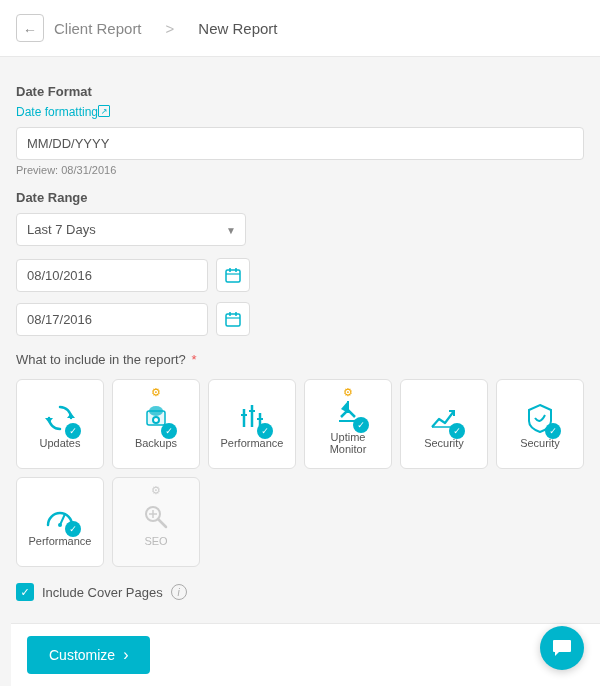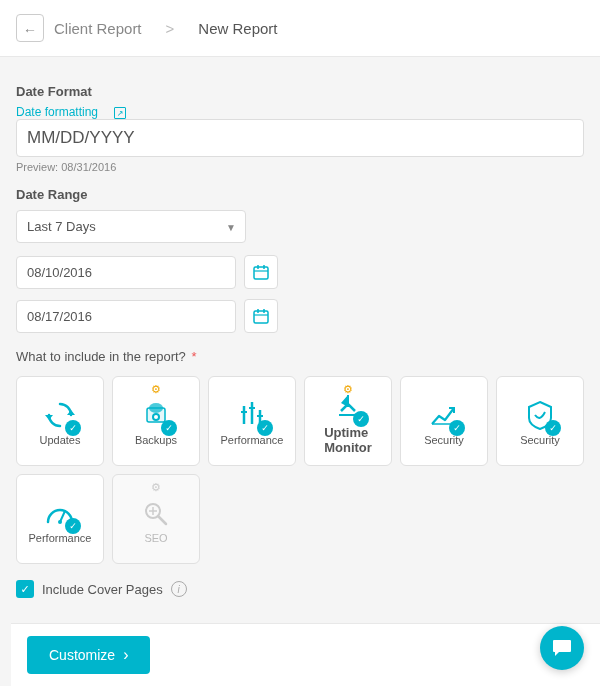--- a/index.html
+++ b/index.html
@@ -42,36 +42,37 @@
       font-size: 13px;
       color: #555;
       font-weight: 600;
       margin-bottom: 6px;
       margin-top: 7px;
     }
     .date-format-link {
       color: #00b5cc;
       font-size: 12px;
       cursor: pointer;
-      display: flex; align-items: flex-end; gap: 16px;
+      display: flex; align-items: flex-start; gap: 0;
+      margin-bottom: 8px;
     }
     .date-format-link .ext-icon {
       width: 12px; height: 12px;
       border: 1.5px solid #00b5cc;
       border-radius: 1px;
       display: inline-flex; align-items: center; justify-content: center;
       font-size: 8px;
       color: #00b5cc;
     }
     .text-input {
       width: 100%;
       padding: 8px 10px;
       border: 1px solid #ddd;
       border-radius: 4px;
-      font-size: 17px;
+      font-size: 13px;
       color: #555;
       background: #fff;
       outline: none;
     }
     .preview-text {
       font-size: 11px;
       color: #888;
       margin-top: 4px;
       margin-bottom: 14px;
     }
@@ -101,21 +102,21 @@
     .select-arrow {
       position: absolute; right: 10px; top: 50%;
       transform: translateY(-50%);
       color: #888; font-size: 10px; pointer-events: none;
     }
     .date-input-row {
       display: flex; align-items: center; gap: 8px;
       margin-bottom: 10px;
     }
     .date-input-row input {
-      width: 220px;
+      width: 192px;
       padding: 8px 10px;
       border: 1px solid #ddd;
       border-radius: 4px;
       font-size: 13px;
       color: #555;
       background: #fff;
       outline: none;
     }
     .cal-btn {
       width: 34px; height: 34px;
@@ -344,21 +345,21 @@
         <div style="position:absolute;top:6px;left:50%;transform:translateX(-50%);font-size:11px;color:#f0a500;">⚙</div>
         <div class="card-icon-wrap">
           <svg width="34" height="34" viewBox="0 0 34 34" fill="none">
             <polygon points="17,6 17,18 10,14" fill="#00b5cc"></polygon>
             <line x1="17" y1="18" x2="17" y2="6" stroke="#00b5cc" stroke-width="2"></line>
             <path d="M10 22 L17 15 L24 22" stroke="#00b5cc" stroke-width="2.5" fill="none"></path>
             <line x1="8" y1="26" x2="26" y2="26" stroke="#00b5cc" stroke-width="2"></line>
           </svg>
           <div class="check-circle" style="position:absolute;bottom:-4px;right:-4px;">✓</div>
         </div>
-        <div class="card-label" style="text-align:left;font-size:13px;color:#555;font-weight:bold;">Uptime<br>Monitor</div>
+        <div class="card-label" style="text-align:center;font-size:11px;color:#555;">Uptime<br>Monitor</div>
       </div>
 
       <div class="card">
         <div class="card-icon-wrap">
           <svg width="34" height="34" viewBox="0 0 34 34" fill="none">
             <polyline points="5,26 12,18 18,22 27,10" stroke="#00b5cc" stroke-width="2.2" fill="none" stroke-linejoin="round"></polyline>
             <polyline points="22,10 27,10 27,15" stroke="#00b5cc" stroke-width="2" fill="none"></polyline>
             <line x1="5" y1="26" x2="29" y2="26" stroke="#00b5cc" stroke-width="1.5"></line>
           </svg>
           <div class="check-circle" style="position:absolute;bottom:-4px;right:-4px;">✓</div>

